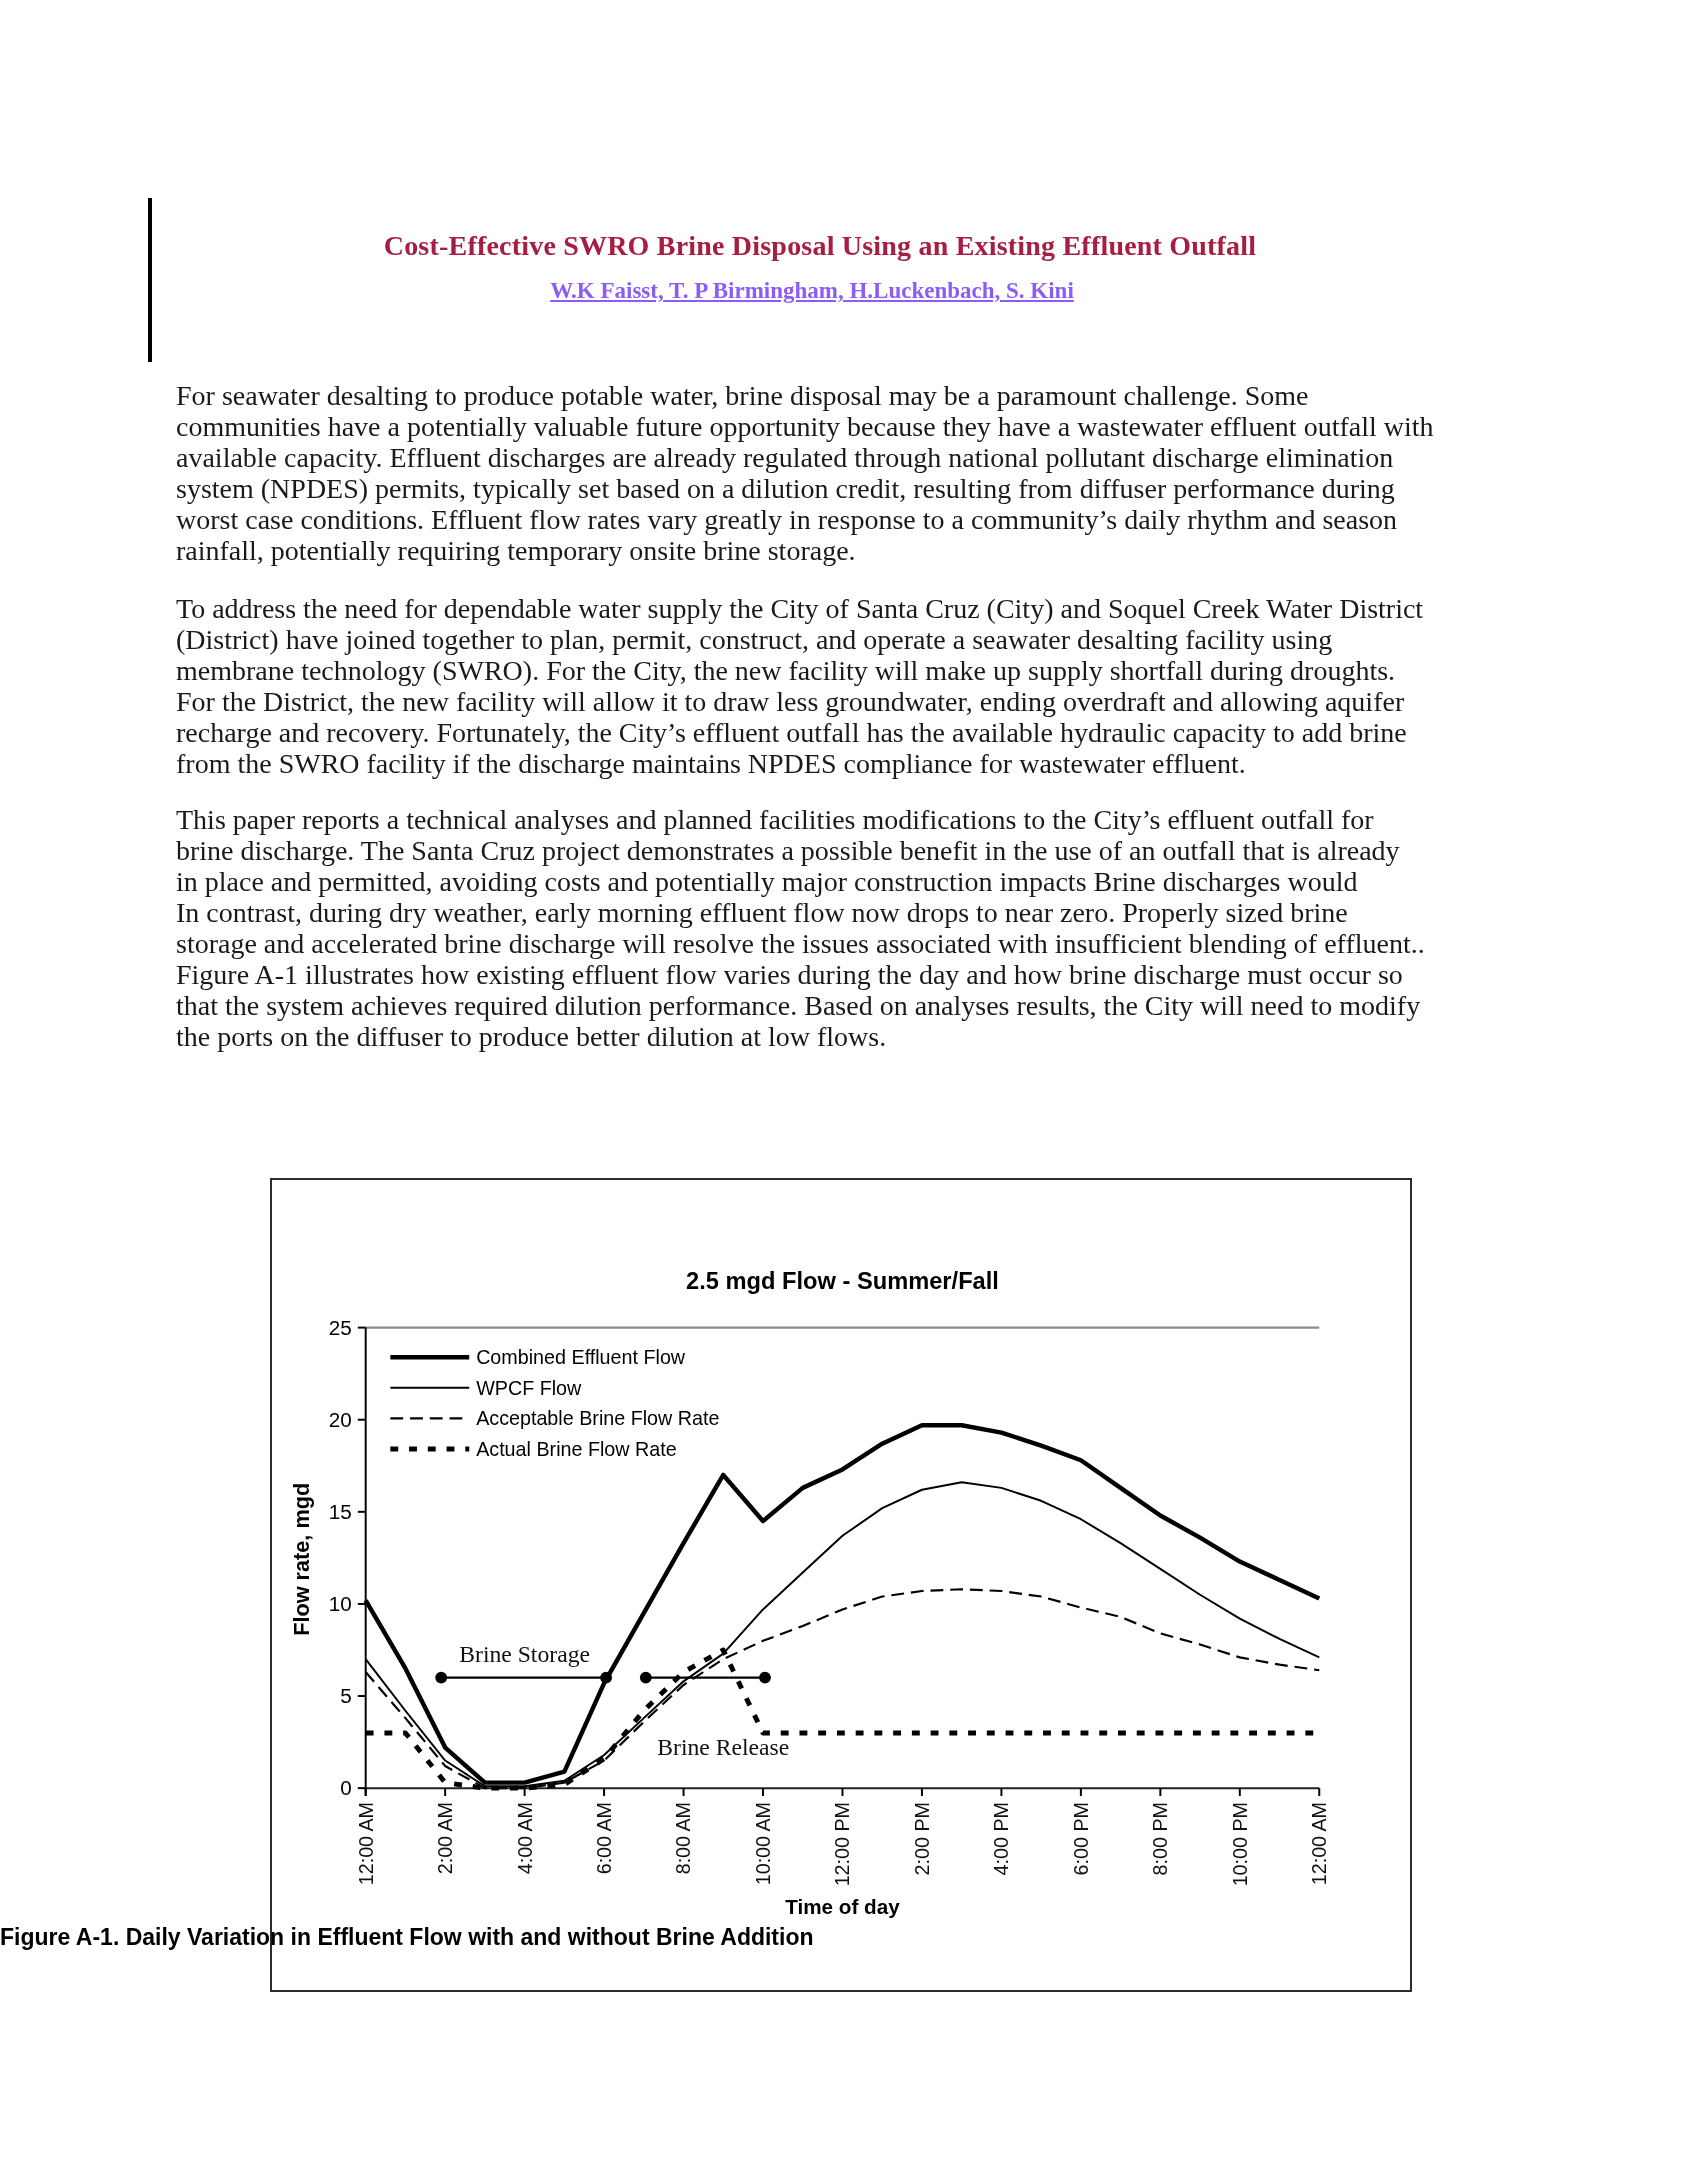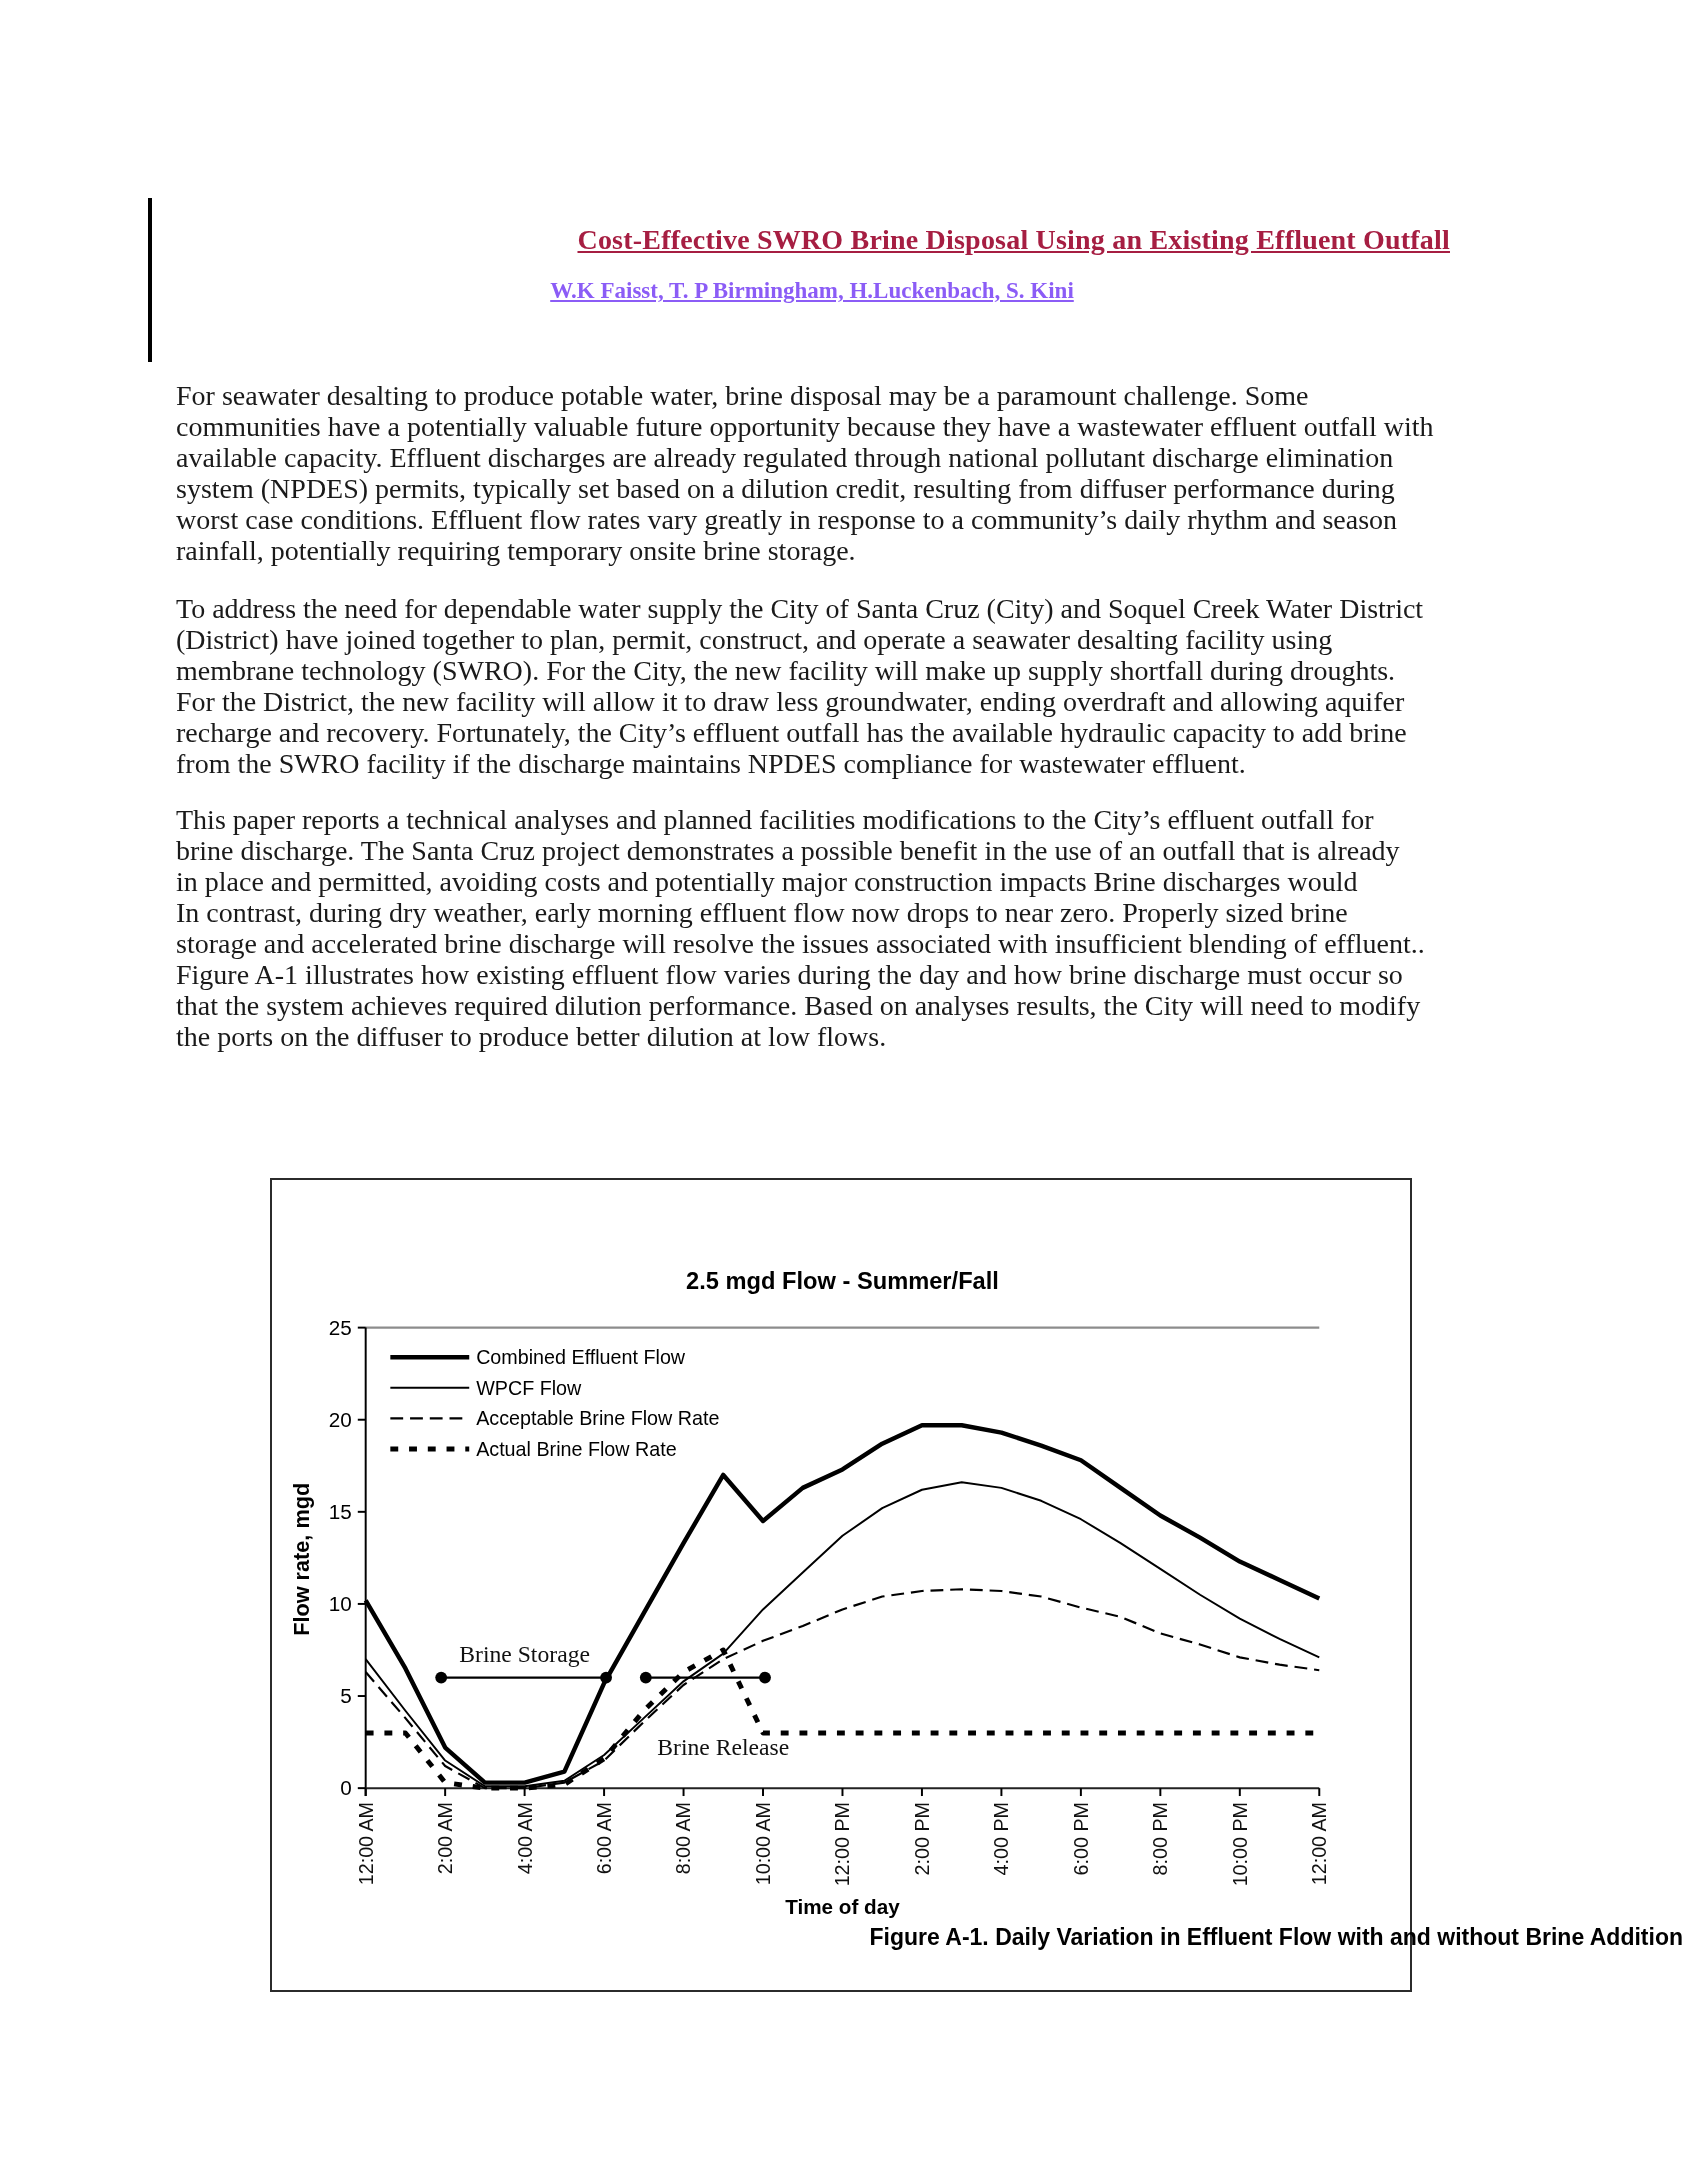--- a/index.html
+++ b/index.html
@@ -1,31 +1,31 @@
 <!DOCTYPE html>
 <html><head>
 <meta charset="utf-8">
 <style>
   html,body{margin:0;padding:0;background:#ffffff;}
   .page{position:relative;width:1683px;height:2178px;background:#ffffff;overflow:hidden;
         font-family:"Liberation Serif", serif;color:#111;}
   .revision-bar{position:absolute;left:148px;top:198px;width:4px;height:164px;background:#000;}
-  .doc-title{position:absolute;left:176px;top:222px;width:1272px;margin:2px;text-align:right;
-             font-size:28px;font-weight:bold;text-decoration:underline;letter-spacing:0.2px;}
+  .doc-title{position:absolute;left:176px;top:222px;width:1272px;margin:8px;text-align:center;
+             font-size:28px;font-weight:bold;letter-spacing:0.2px;}
   .doc-authors{position:absolute;left:176px;top:278px;width:1272px;margin:0;text-align:center;
                font-size:23px;font-weight:bold;text-decoration:underline;}
   .body-text{position:absolute;left:176px;width:1287px;font-size:28px;line-height:31px;color:#1a1a1a;}
   #para-1{top:380px;}
   #para-2{top:593px;}
   #para-3{top:804px;}
   .text-line{white-space:nowrap;}
   .figure-box{position:absolute;left:270px;top:1178px;width:1142px;height:814px;
               border:2px solid #2b2b2b;box-sizing:border-box;background:#fff;}
   #chart-svg{position:absolute;left:0;top:0;width:100%;height:100%;}
-  .figure-caption{position:absolute;left:0;top:1924px;width:1683px;text-align:right;
+  .figure-caption{position:absolute;left:0;top:1924px;width:1683px;text-align:left;
                   font-family:"Liberation Sans", sans-serif;font-size:23px;font-weight:bold;color:#000;}
 </style>
 </head>
 <body>
 
 <div class="page">
   <div class="revision-bar"></div>
 
   <h1 class="doc-title" style="color: rgb(166, 30, 66);">Cost-Effective SWRO Brine Disposal Using an Existing Effluent Outfall</h1>
   <h2 class="doc-authors" style="color: #8b5cf6;">W.K Faisst, T. P Birmingham, H.Luckenbach, S. Kini</h2>

